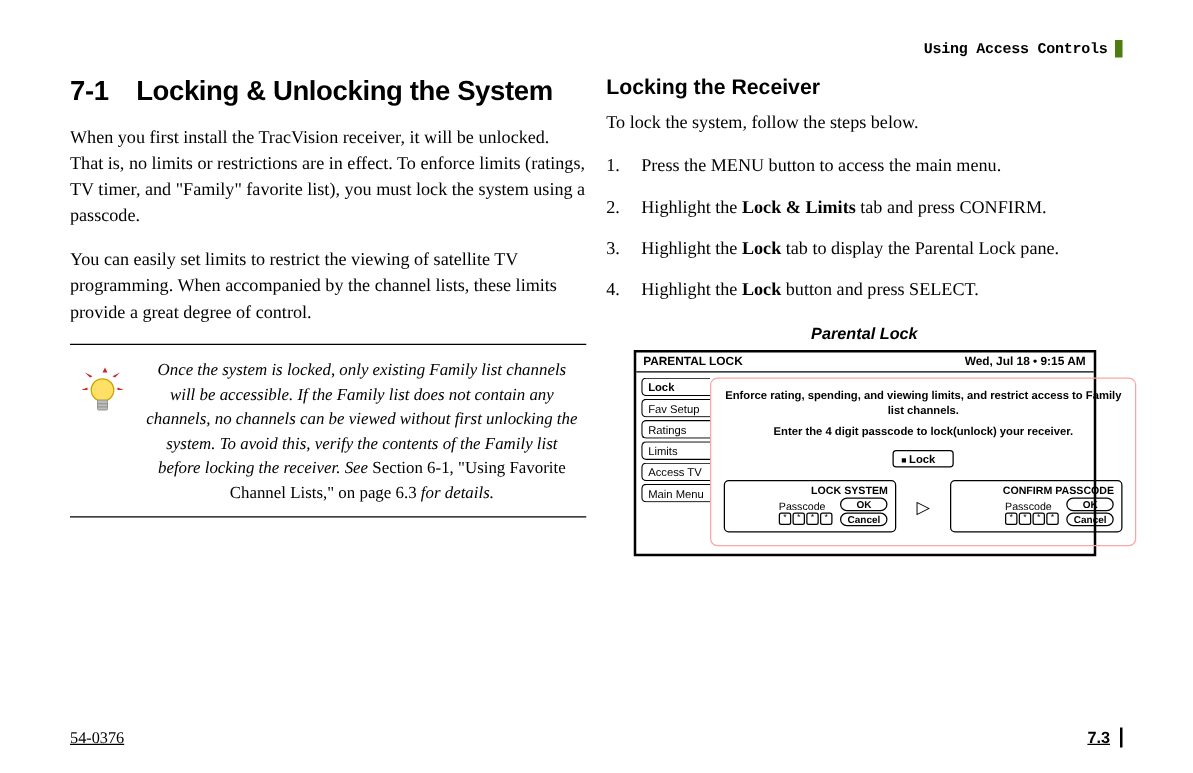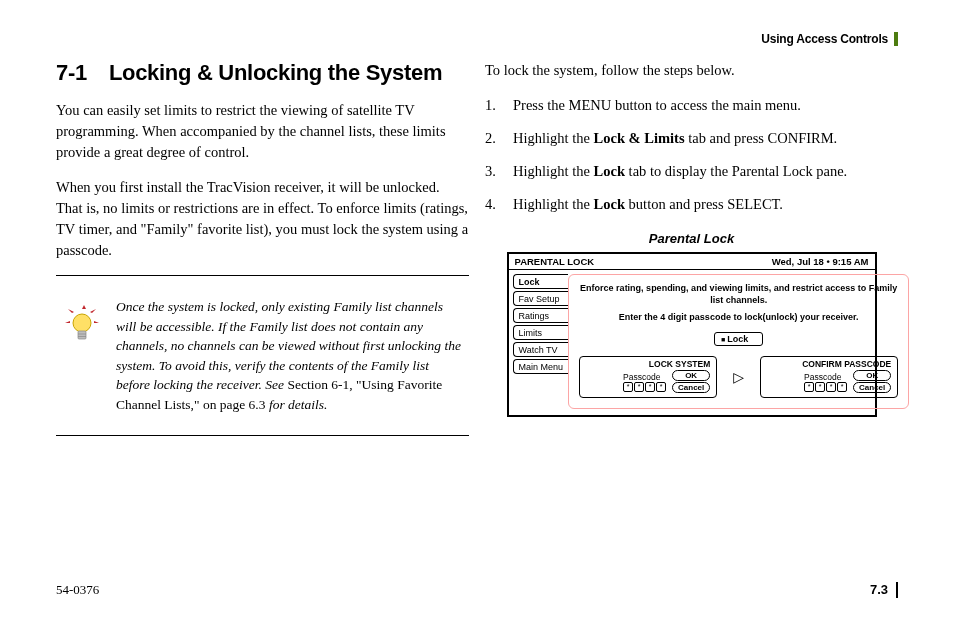--- a/index.html
+++ b/index.html
@@ -7,25 +7,25 @@
     width: 954px;
     height: 618px;
     background: #fff;
     font-family: "Palatino Linotype", "Book Antiqua", Palatino, Georgia, serif;
     color: #000;
     position: relative;
     padding: 32px 56px 24px 56px;
   }
   .header-right {
     text-align: right;
-    font-family: Liberation Sans, sans-serif;
+    font-family: Liberation Mono, monospace;
     font-weight: bold;
     font-size: 12px;
     padding-right: 6px;
-    border-right: 4px solid #4d7c0f;
+    border-right: 6px solid #4d7c0f;
     margin-bottom: 14px;
     letter-spacing: -0.2px;
   }
   .columns {
     display: flex;
     gap: 16px;
   }
   .col {
     flex: 1;
     min-width: 0;
@@ -63,27 +63,28 @@
   }
   ol.steps li::before {
     content: counter(step) ".";
     position: absolute;
     left: 0;
     top: 0;
   }
   .note-box {
     border-top: 1px solid #000;
     border-bottom: 1px solid #000;
-    padding: 21px 6px;
+    padding: 10px 6px;
     display: flex;
     gap: 14px;
     font-style: italic;
     font-size: 13.5px;
     line-height: 1.45;
     margin-top: 4px;
+    text-align: center;
   }
   .note-box .icon-wrap { flex: 0 0 40px; display:flex; align-items:flex-start; justify-content:center; padding-top:6px;}
   .note-box .note-text { flex:1; }
   .ref { font-style: normal; }
   .figure-caption {
     text-align: center;
     font-family: Arial, Helvetica, sans-serif;
     font-weight: bold;
     font-style: italic;
     font-size: 13px;
@@ -158,42 +159,43 @@
   .mini-btn { border:1px solid #000; border-radius:6px; padding:0 5px; font-size:8px; text-align:center;font-weight:bold;}
   .arrow { font-size:14px; line-height:1; }
   .footer {
     position:absolute;
     bottom: 20px;
     left: 56px;
     right: 56px;
     display:flex;
     justify-content:space-between;
     font-size: 13px;
+    text-decoration: underline;
   }
   .footer .pg {
     font-family: Arial, Helvetica, sans-serif;
     font-weight:bold;
     border-right: 2px solid #000;
     padding-right:8px;
   }
   b, strong { font-weight: bold; }
 </style>
 </head>
 <body>
 
 <div class="header-right">Using Access Controls</div>
 
 <div class="columns">
 
   <div class="col">
     <h1 class="section-title">
       <span class="num">7-1</span><span>Locking &amp; Unlocking the System</span>
     </h1>
+    <p class="body">When you first install the TracVision receiver, it will be unlocked. That is, no limits or restrictions are in effect. To enforce limits (ratings, TV timer, and "Family" favorite list), you must lock the system using a passcode.</p>
     <p class="body">You can easily set limits to restrict the viewing of satellite TV programming. When accompanied by the channel lists, these limits provide a great degree of control.</p>
-    <p class="body">When you first install the TracVision receiver, it will be unlocked. That is, no limits or restrictions are in effect. To enforce limits (ratings, TV timer, and "Family" favorite list), you must lock the system using a passcode.</p>
 
     <div class="note-box">
       <div class="icon-wrap">
         <svg width="36" height="44" viewBox="0 0 36 44">
           <g>
             <polygon points="18,6 20,2 22,6" fill="#c1272d"></polygon>
             <polygon points="8,10 4,6 10,9" fill="#c1272d"></polygon>
             <polygon points="28,10 32,6 26,9" fill="#c1272d"></polygon>
             <polygon points="6,20 1,20 6,18" fill="#c1272d"></polygon>
             <polygon points="30,20 35,20 30,18" fill="#c1272d"></polygon>
@@ -204,20 +206,21 @@
           </g>
         </svg>
       </div>
       <div class="note-text">
         <span>Once the system is locked, only existing Family list channels will be accessible. If the Family list does not contain any channels, no channels can be viewed without first unlocking the system. To avoid this, verify the contents of the Family list before locking the receiver. See </span><span class="ref">Section 6-1, "Using Favorite Channel Lists," on page 6.3</span><span> for details.</span>
       </div>
     </div>
   </div>
 
   <div class="col">
+    <h2 class="sub-title">Locking the Receiver</h2>
     <p class="body">To lock the system, follow the steps below.</p>
     <ol class="steps">
       <li><span>Press the MENU button to access the main menu.</span></li>
       <li><span>Highlight the </span><b>Lock &amp; Limits</b><span> tab and press CONFIRM.</span></li>
       <li><span>Highlight the </span><b>Lock</b><span> tab to display the Parental Lock pane.</span></li>
       <li><span>Highlight the </span><b>Lock</b><span> button and press SELECT.</span></li>
     </ol>
 
     <div class="figure-caption">Parental Lock</div>
 
@@ -225,21 +228,21 @@
       <div class="ui-header">
         <span>PARENTAL LOCK</span>
         <span>Wed, Jul 18  •  9:15 AM</span>
       </div>
       <div class="ui-body">
         <div class="ui-tabs">
           <div class="ui-tab active">Lock</div>
           <div class="ui-tab">Fav Setup</div>
           <div class="ui-tab">Ratings</div>
           <div class="ui-tab">Limits</div>
-          <div class="ui-tab">Watch TV</div>
+          <div class="ui-tab">Access TV</div>
           <div class="ui-tab">Main Menu</div>
         </div>
         <div class="ui-content">
           <div class="ui-msg">Enforce rating, spending, and viewing limits, and restrict access to Family list channels.</div>
           <div class="ui-msg">Enter the 4 digit passcode to lock(unlock) your receiver.</div>
           <div class="lock-btn">Lock</div>
           <div class="pass-row">
             <div class="pass-box">
               <div class="pb-title">LOCK SYSTEM</div>
               <div class="pass-inner">

